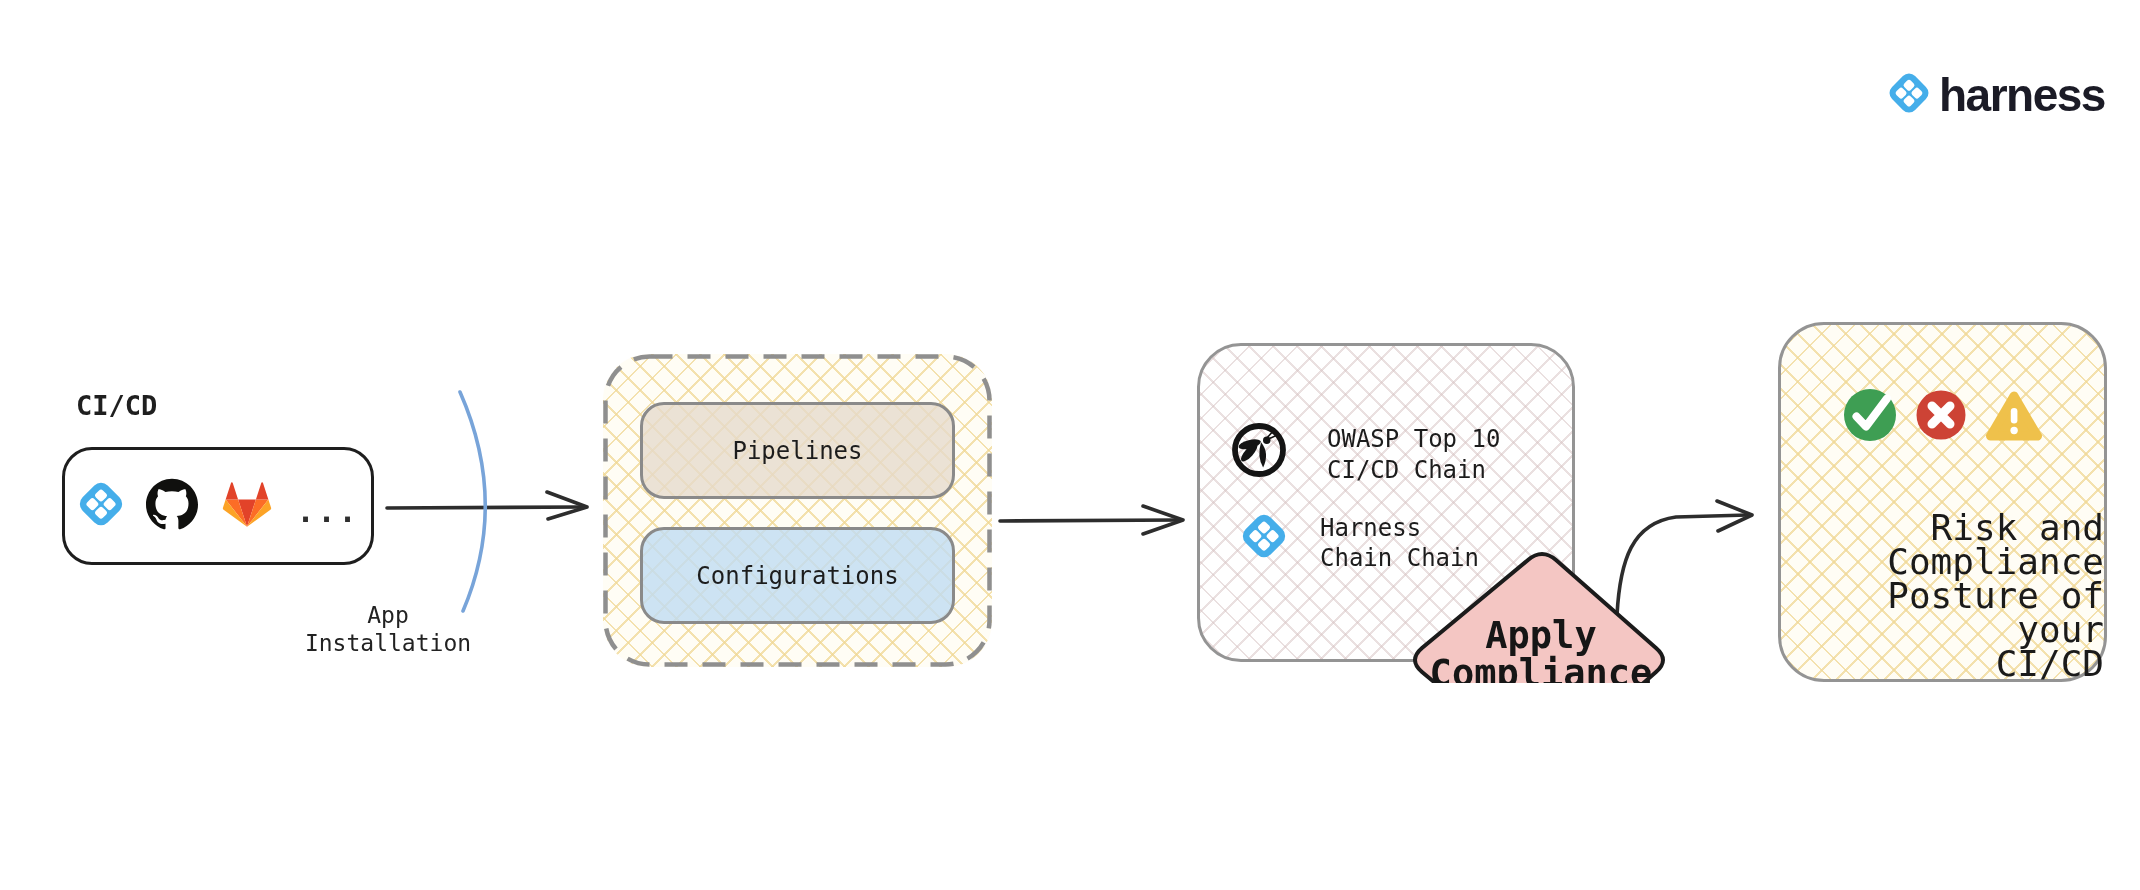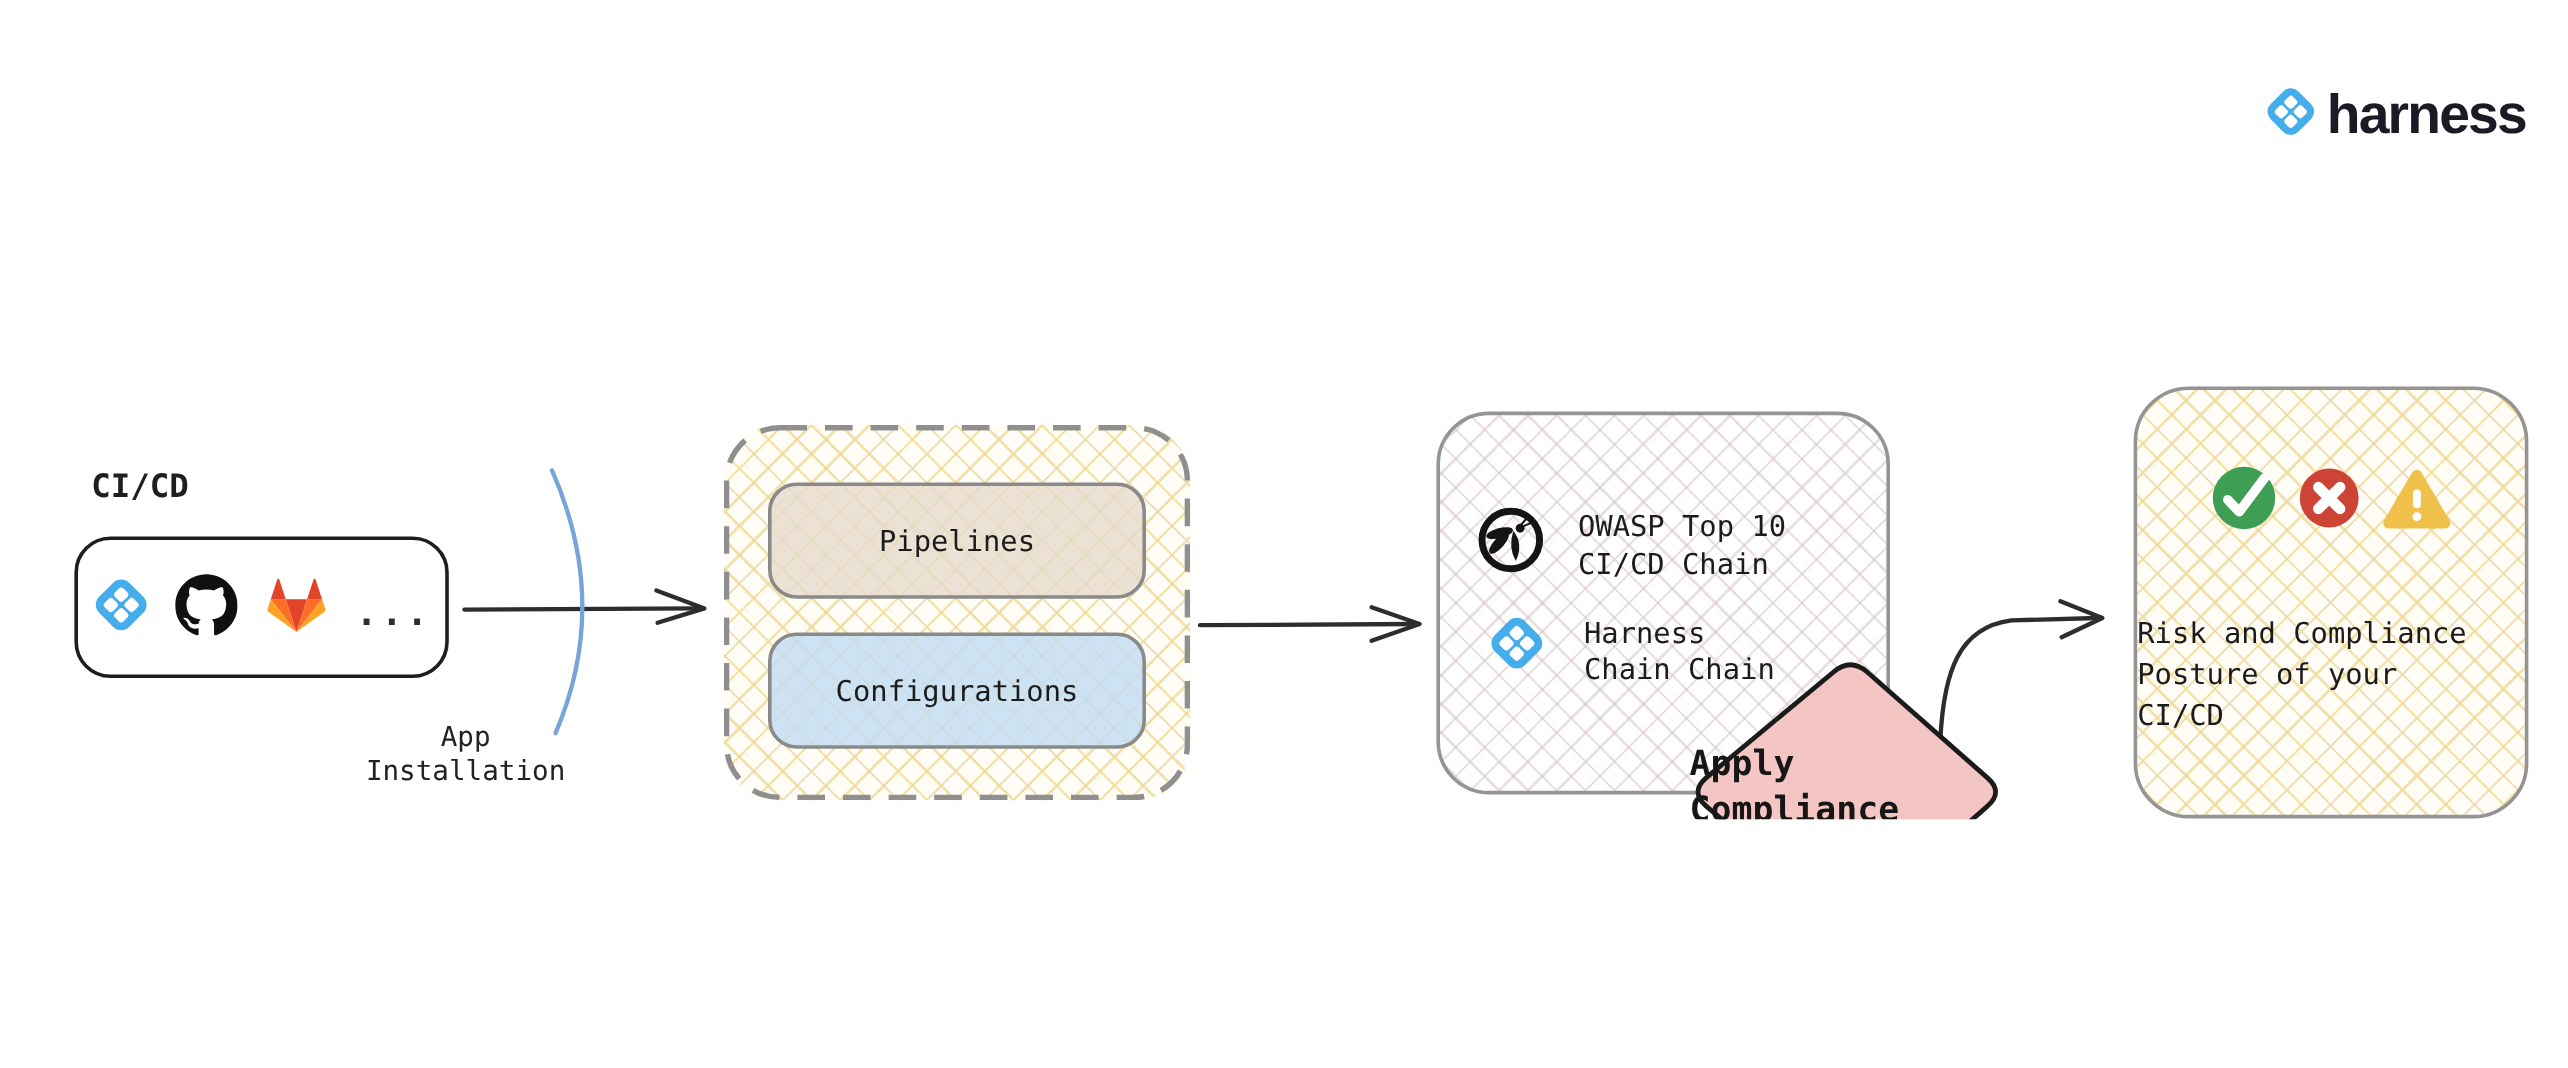--- a/index.html
+++ b/index.html
@@ -45,32 +45,32 @@
   }
   .tint-beige{top:48px;background-color:rgba(229,218,204,.78);}
   .tint-blue{top:173px;background-color:rgba(193,220,242,.8);}
   
   .standards-box{position:absolute;left:1197px;top:343px;width:378px;height:319px;
     border:3px solid #949494;border-radius:44px;box-sizing:border-box;}
   .std-row{position:absolute;display:flex;align-items:flex-start;}
   .std-row1{left:29px;top:74px;}
   .std-row2{left:39px;top:165px;}
   .std-text{font-size:24px;line-height:31px;font-weight:500;color:#1c1c1c;}
-  .std-text-1{margin-left:26px;padding-top:4px;}
+  .std-text-1{margin-left:38px;padding-top:4px;}
   .std-text-2{margin-left:31px;padding-top:2px;line-height:30px;}
   
-  .diamond-label{position:absolute;left:1408px;top:617px;width:266px;
-    font-size:29px;line-height:38px;font-weight:600;color:#161616;z-index:6;}
+  .diamond-label{position:absolute;left:1408px;top:617px;width:266px;text-align:center;
+    font-size:37px;line-height:38px;font-weight:600;color:#161616;z-index:6;}
   
   .result-box{position:absolute;left:1778px;top:322px;width:329px;height:360px;
     border:3px solid #949494;border-radius:46px;box-sizing:border-box;}
   .status-row{position:absolute;left:0;top:63px;width:100%;display:flex;
     justify-content:center;align-items:center;gap:19px;}
-  .result-text{position:absolute;left:0;top:186px;width:100%;text-align:left;
-    font-size:24px;line-height:34px;font-weight:500;color:#1b1b1b;}
+  .result-text{position:absolute;left:0;top:186px;width:100%;text-align:right;
+    font-size:36px;line-height:34px;font-weight:500;color:#1b1b1b;}
   
   .connectors{position:absolute;left:0;top:0;z-index:5;pointer-events:none;}
   .icon{display:block;}
 </style>
 </head>
 <body>
 
 <div class="canvas">
 
   <div class="brand">

